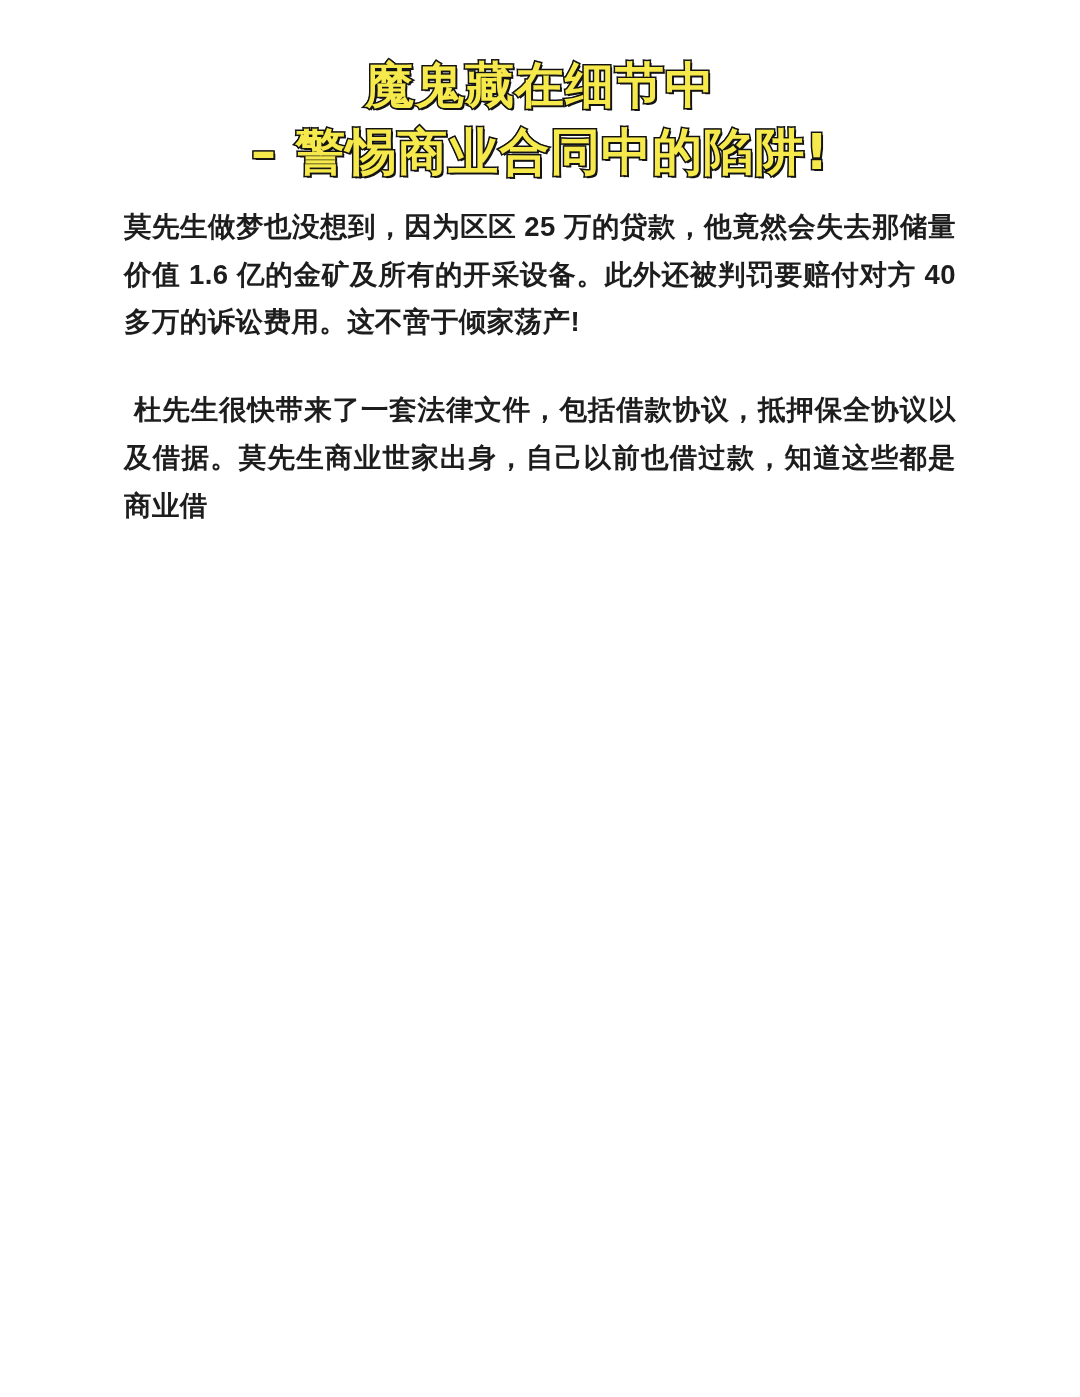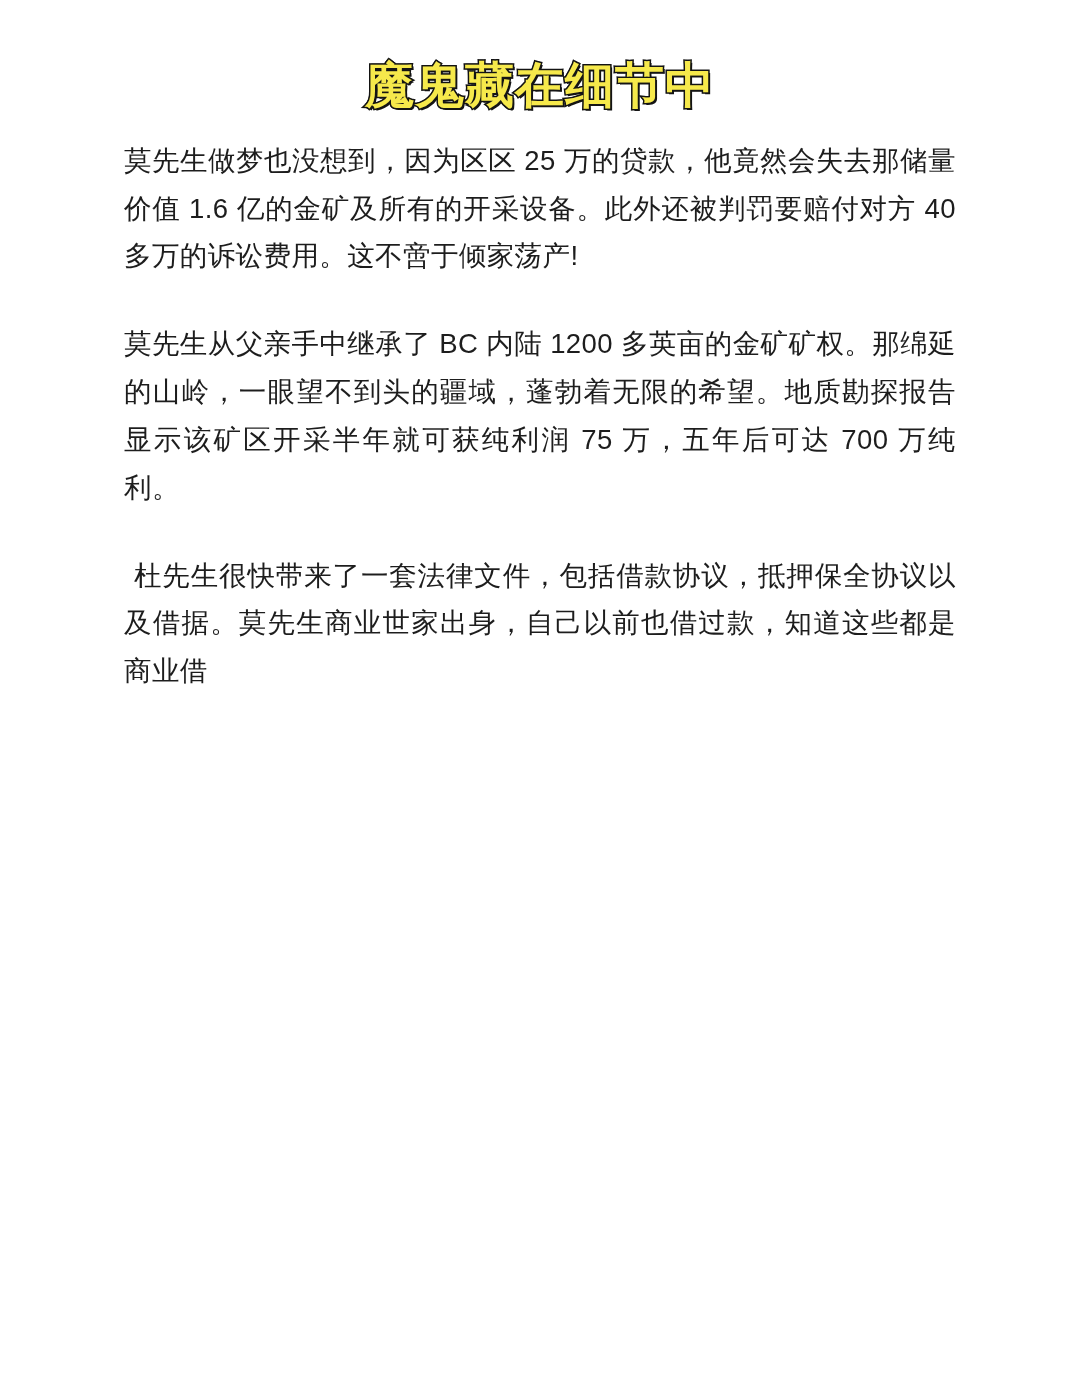--- a/index.html
+++ b/index.html
@@ -49,39 +49,40 @@
     padding: 0;
   }
   .para {
     font-size: 27.5px;
     line-height: 1.74;
     letter-spacing: 0.4px;
     text-align: justify;
     text-justify: inter-character;
     margin: 0 0 40px 0;
     color: #1d1d1d;
+    font-weight: bold;
   }
   .para.first {
     margin-top: 6px;
   }
   .para.indented {
     text-indent: 10px;
   }
   .para:last-child {
     margin-bottom: 0;
   }
 </style>
 </head>
 <body>
 
 <div class="page">
 
   <div class="title-block">
     <div class="title-line">魔鬼藏在细节中</div>
+    <div class="title-line second">– 警惕商业合同中的陷阱!</div>
   </div>
 
   <div class="body-copy">
     <p class="para first">莫先生做梦也没想到，因为区区 25 万的贷款，他竟然会失去那储量价值 1.6 亿的金矿及所有的开采设备。此外还被判罚要赔付对方 40 多万的诉讼费用。这不啻于倾家荡产!</p>
-    <p class="para">莫先生从父亲手中继承了 BC 内陆 1200 多英亩的金矿矿权。那绵延的山岭，一眼望不到头的疆域，蓬勃着无限的希望。地质勘探报告显示该矿区开采半年就可获纯利润 75 万，五年后可达 700 万纯利。</p>
     <p class="para indented">杜先生很快带来了一套法律文件，包括借款协议，抵押保全协议以及借据。莫先生商业世家出身，自己以前也借过款，知道这些都是商业借</p>
   </div>
 
 </div>
 
 </body></html>

